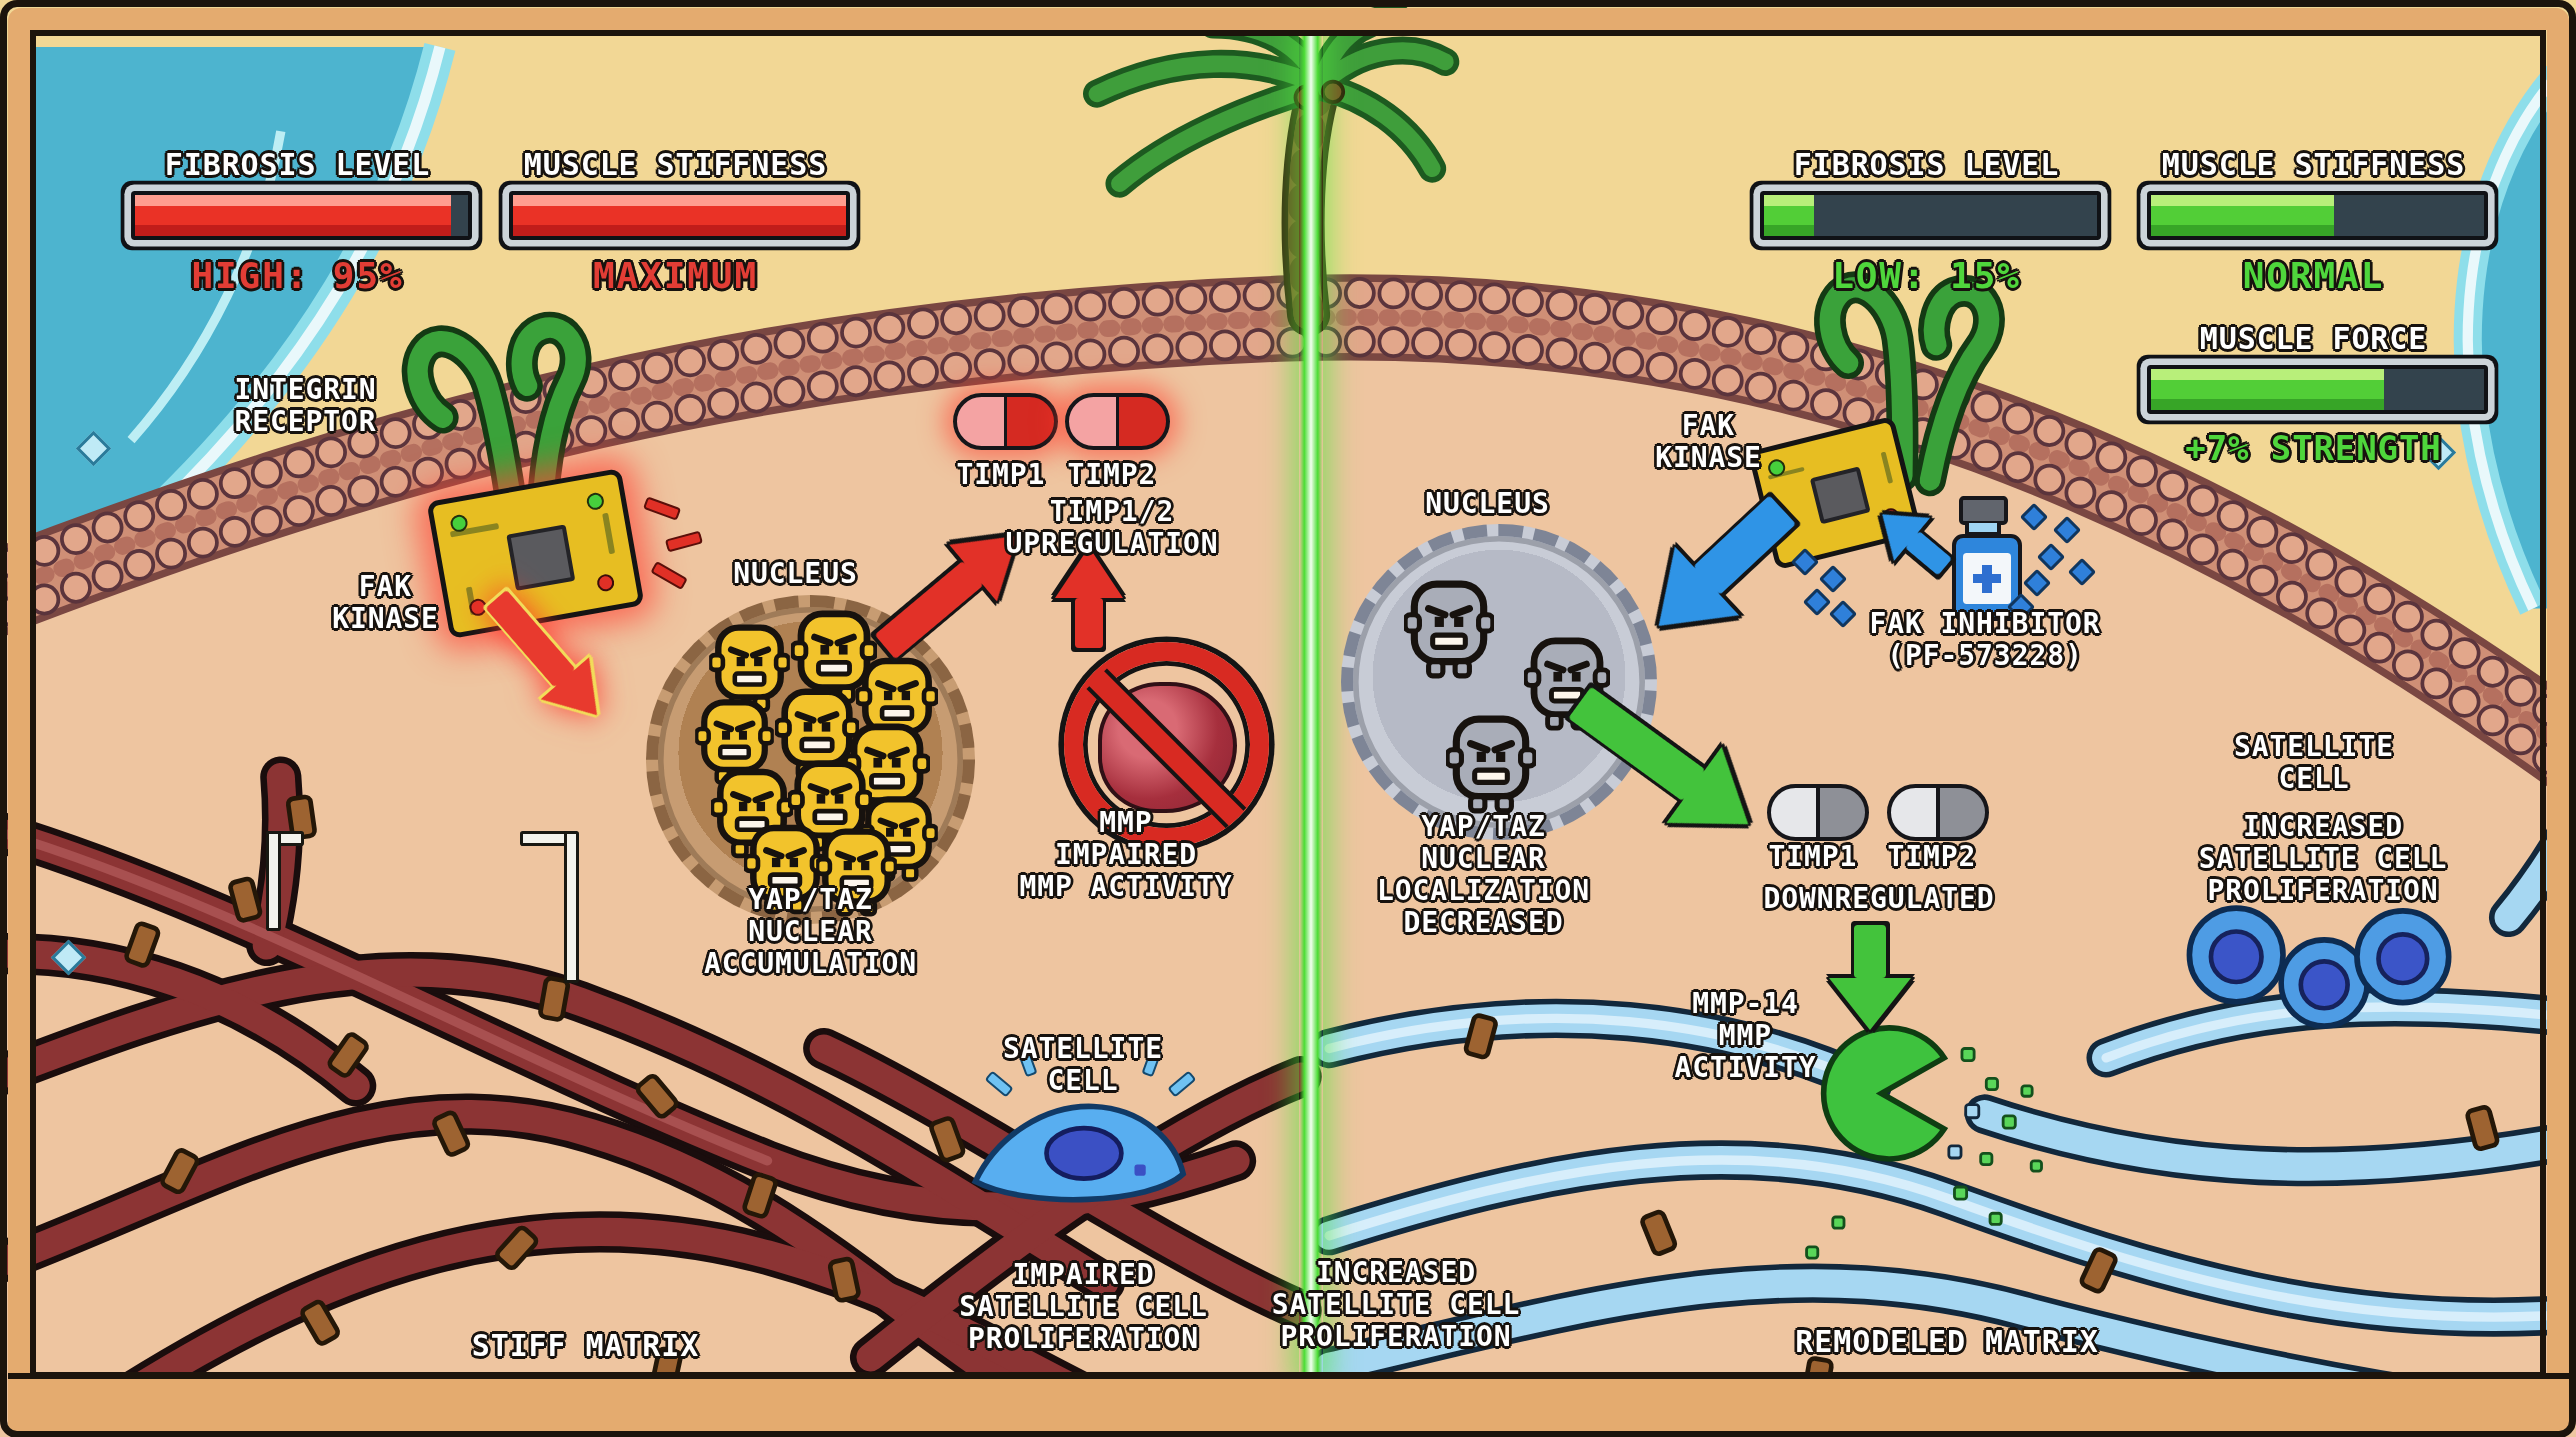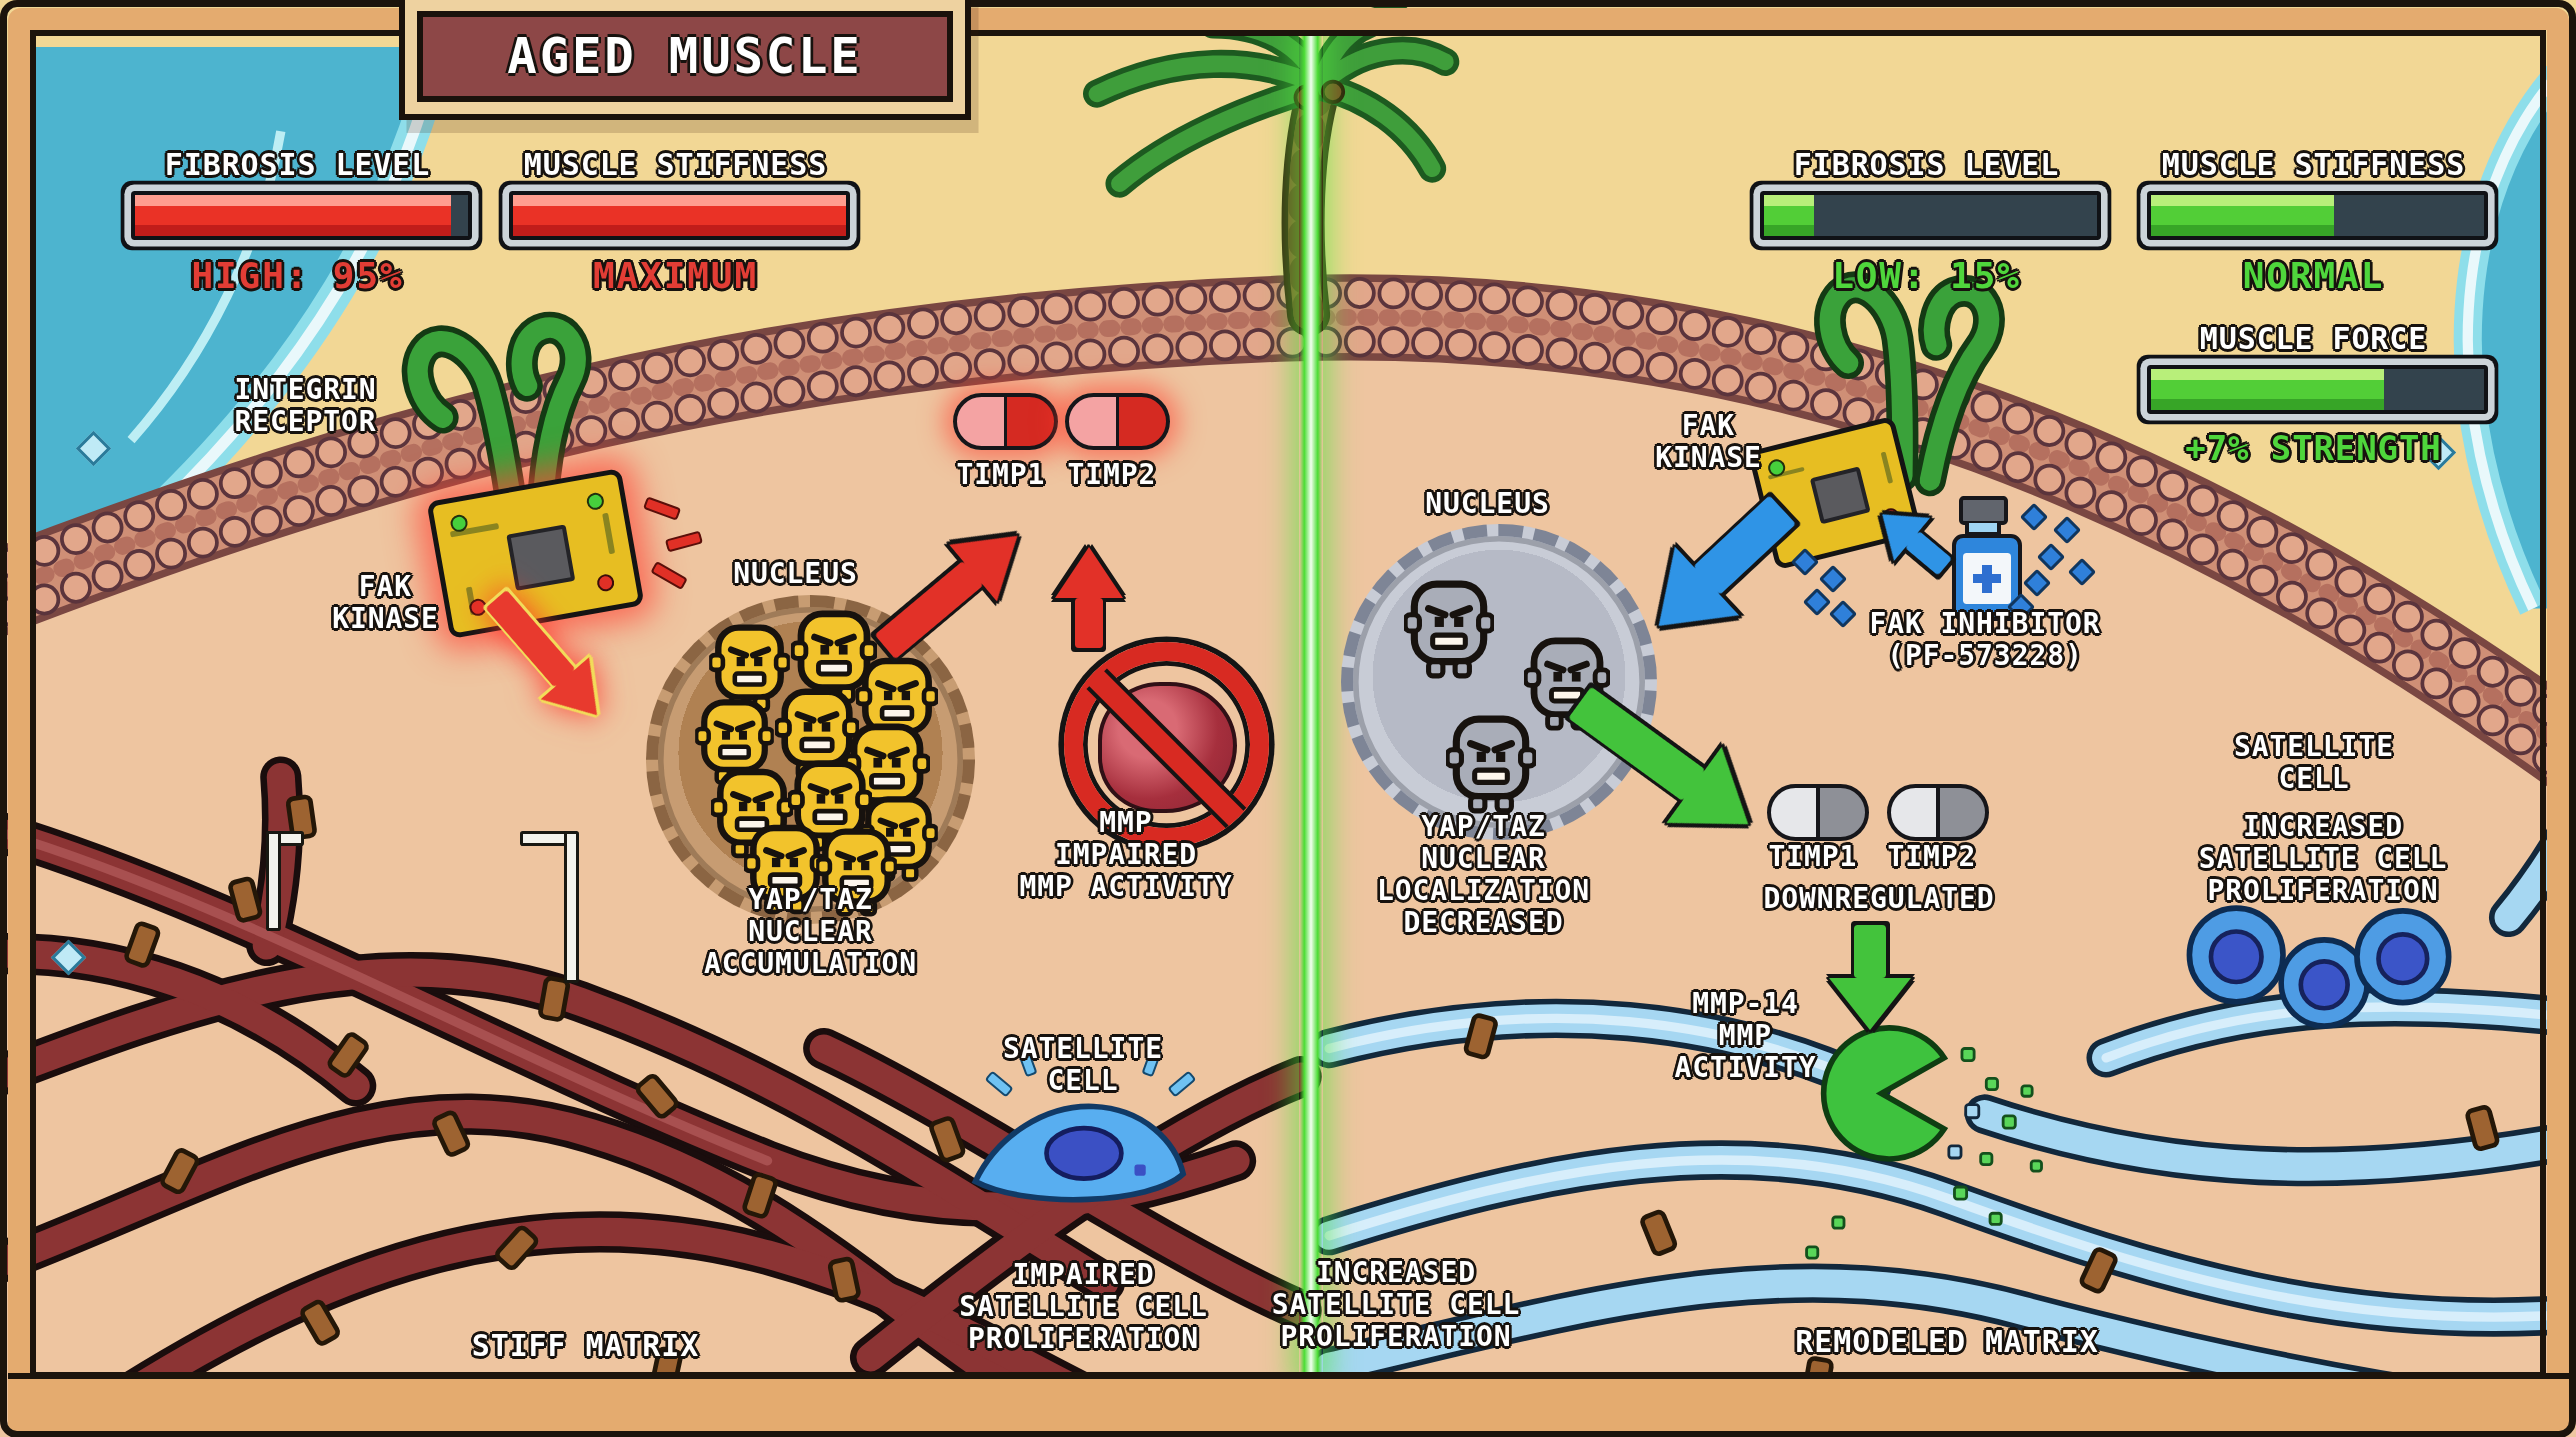--- a/index.html
+++ b/index.html
@@ -284,23 +284,20 @@
         <path d="M549,556 C541,500 533,452 521,412 C509,374 471,350 453,374 C437,396 451,432 473,446" stroke="#143a14" stroke-width="34"></path>
         <path d="M579,556 C581,496 591,442 609,407 C627,372 601,338 573,354 C557,364 553,392 563,412" stroke="#143a14" stroke-width="34"></path>
         <path d="M549,556 C541,500 533,452 521,412 C509,374 471,350 453,374 C437,396 451,432 473,446" stroke="#3aa23a" stroke-width="22"></path>
         <path d="M579,556 C581,496 591,442 609,407 C627,372 601,338 573,354 C557,364 553,392 563,412" stroke="#3aa23a" stroke-width="22"></path>
       </g>
     </g>
   </svg>
 
   <div class="divider"></div>
 
-  <div class="banner aged" style="left:417px;top:11.2px;width:524px;height:79px">
-    <span>AGED MUSCLE</span>
-  </div>
 
   <div class="px s32" style="left:131px;top:148px;width:333px">FIBROSIS LEVEL</div>
   <div class="bar" style="left:131px;top:191px;width:333px">
     <div class="fill red" style="width: 95%;"></div>
   </div>
   <div class="px s38 tred" style="left:131px;top:255px;width:333px">HIGH: 95%</div>
 
   <div class="px s32" style="left:509px;top:148px;width:333px">MUSCLE STIFFNESS</div>
   <div class="bar" style="left:509px;top:191px;width:333px">
     <div class="fill red" style="width: 100%;"></div>
@@ -380,20 +377,22 @@
       <use href="#blob"></use>
     </svg>
   <div class="px" style="left:670px;top:884px;width:281px">YAP/TAZ
 NUCLEAR
 ACCUMULATION</div>
 
   <div class="pill redp" style="left:953px;top:393px;width:97px;height:49px"></div>
   <div class="pill redp" style="left:1065px;top:393px;width:97px;height:49px"></div>
   <div class="px" style="left:940px;top:459px;width:122px">TIMP1</div>
   <div class="px" style="left:1051px;top:459px;width:122px">TIMP2</div>
+  <div class="px" style="left:967px;top:496px;width:290px">TIMP1/2
+UPREGULATION</div>
 
   <div class="nosign" style="left:1064px;top:642px;width:167px;height:167px">
     <div class="blobby"></div>
     <div class="slash"></div>
   </div>
   <div class="px" style="left:981px;top:807px;width:290px">MMP
 IMPAIRED
 MMP ACTIVITY</div>
 
   <div class="wline" style="left:266px;top:831px;width:32px;height:9.4px"></div>

